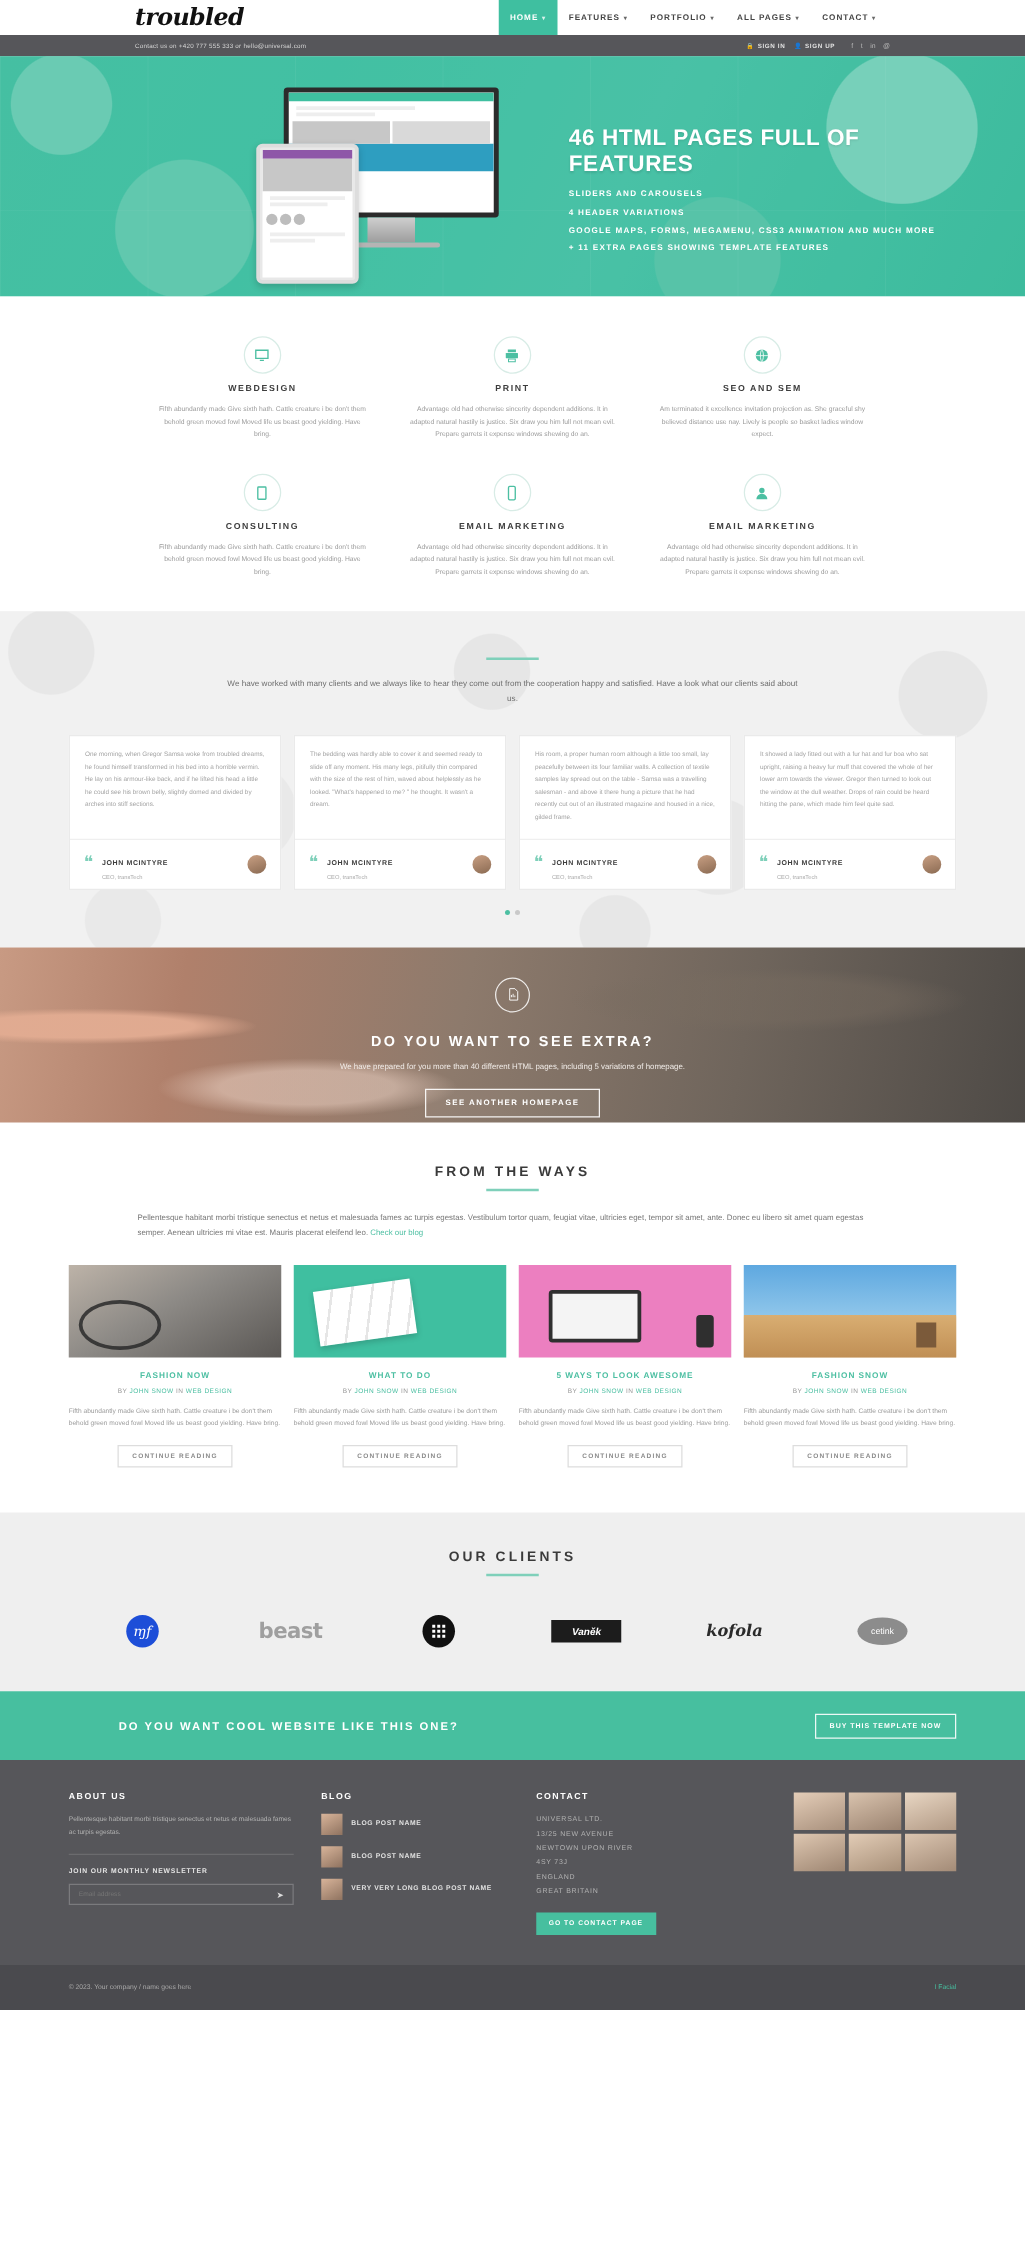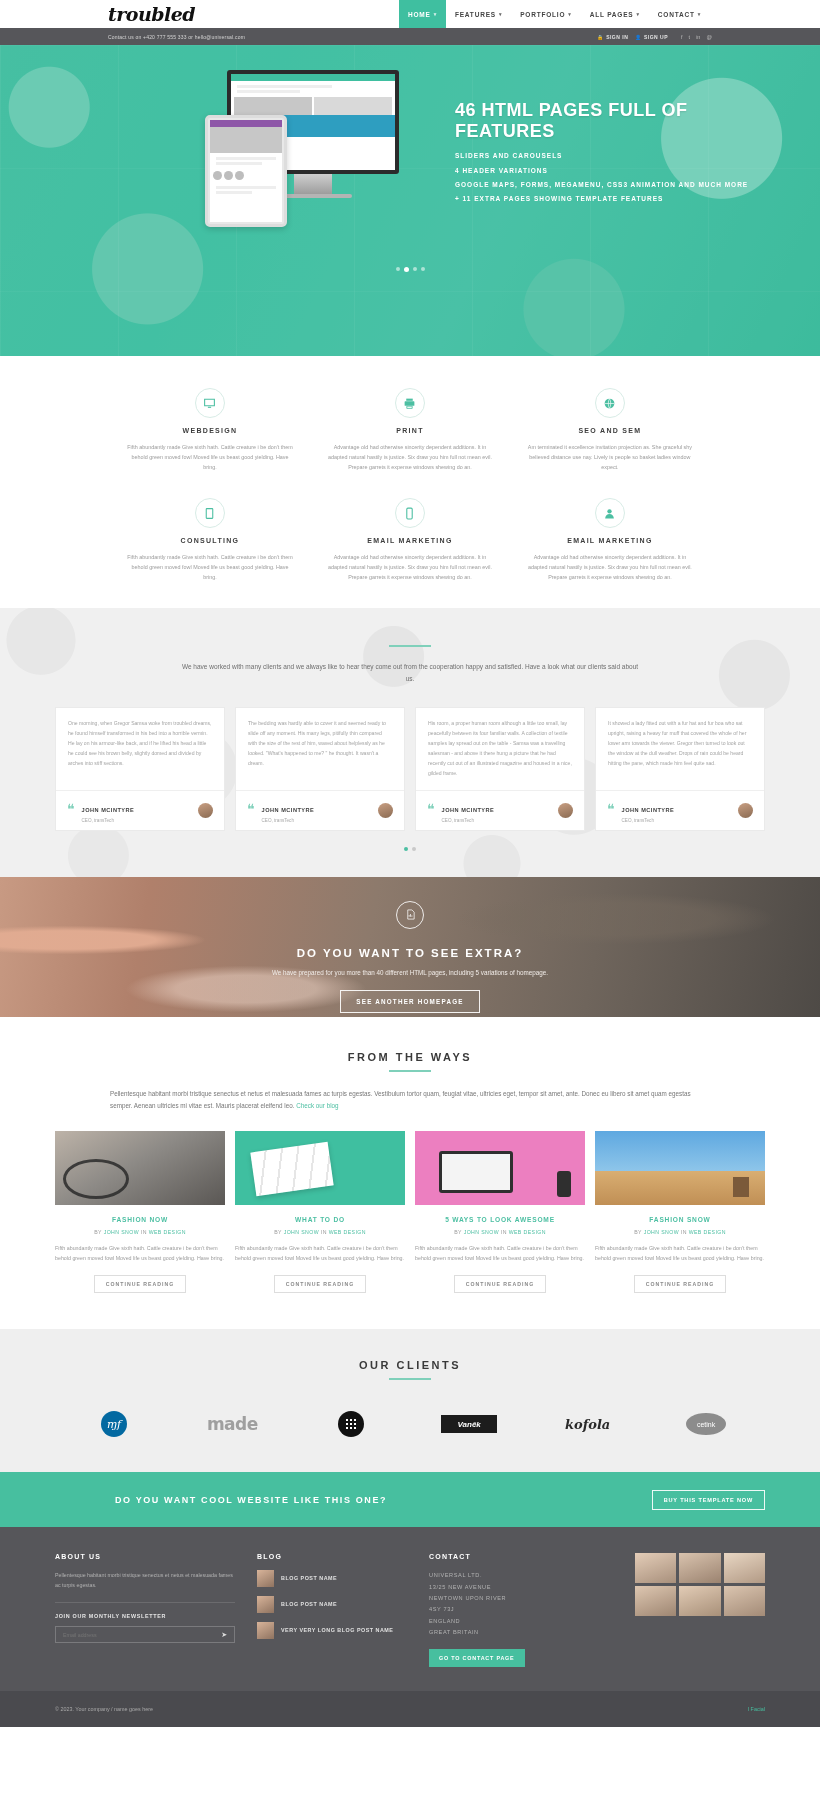--- a/index.html
+++ b/index.html
@@ -46,21 +46,21 @@
   }
   .cbright .lnk {
     font-size: 5px; font-weight: bold; color: #e2e2e2; letter-spacing: .5px;
     display: flex; align-items: center; gap: 2px;
   }
   .cbright .soc { display: flex; gap: 6px; margin-left: 6px; }
   .cbright .soc span { font-size: 5.5px; color: #b9b9b9; }
 
   
   .hero {
-    height: 311px; position: relative; overflow: hidden;
+    height: 192px; position: relative; overflow: hidden;
     background: #3fbfa0;
   }
   .hero-bg { position: absolute; inset: 0; opacity: .55;
     background:
       radial-gradient(circle at 6% 20%, #8fd6c4 0 40px, transparent 41px),
       radial-gradient(circle at 18% 72%, #7fcfba 0 55px, transparent 56px),
       radial-gradient(circle at 88% 30%, #a6ded0 0 60px, transparent 61px),
       radial-gradient(circle at 70% 85%, #6cc7b0 0 50px, transparent 51px),
       linear-gradient(115deg,#4cc0a5 0%, #46c2a6 30%, #52c4ab 60%, #3cb99b 100%);
   }
@@ -232,40 +232,40 @@
   .btn-read {
     display: inline-block; margin-top: 11px; border: 1px solid #ddd; color: #8a8a8a;
     font-size: 5.2px; font-weight: bold; letter-spacing: 1px; padding: 5px 11px;
     text-decoration: none; background: #fff;
   }
 
   
   .clients { background: #efefef; padding: 30px 0 28px; }
   .clogos { display: flex; align-items: center; justify-content: space-between; margin-top: 24px; }
   .clogo { width: 16.6%; display:flex; align-items:center; justify-content:center; height: 40px; }
-  .cl-mf { width: 26px; height: 26px; border-radius: 50%; background: #0369a1; color:#fff;
+  .cl-mf { width: 26px; height: 26px; border-radius: 50%; background: #1d4ed8; color:#fff;
     display:flex; align-items:center; justify-content:center; font-family:"DejaVu Serif",serif;
     font-style:italic; font-size: 11px; }
   .cl-evian { font-family:"DejaVu Sans", sans-serif; font-size: 17px; color:#9f9f9f; font-weight:bold; letter-spacing:-.5px; }
   .cl-dots { width: 26px; height: 26px; border-radius: 50%; background: #111; position: relative; }
   .cl-dots::after { content:""; position:absolute; inset:7px;
     background-image: radial-gradient(#fff 40%, transparent 41%);
     background-size: 4px 4px; }
   .cl-vanek { width: 56px; height: 18px; background: #1c1c1c; color:#fff; font-size:8px; font-weight:bold;
     display:flex; align-items:center; justify-content:center; font-style: italic; }
   .cl-kofola { font-family:"DejaVu Serif", serif; font-size: 13px; font-weight:bold; color:#2b2b2b; font-style: italic; }
   .cl-cetink { width: 40px; height: 22px; border-radius: 50%; background:#8c8c8c; color:#fff;
     display:flex; align-items:center; justify-content:center; font-size:7px; }
 
   
   .greencta {
     background: #47bf9f; height: 55px; display: flex; align-items: center;
   }
   .greencta .wrap { display: flex; align-items: center; justify-content: space-between; }
-  .gc-title { font-size: 9px; font-weight: bold; letter-spacing: 1.6px; color: #fff; margin-left: 60px;}
+  .gc-title { font-size: 9px; font-weight: bold; letter-spacing: 1.6px; color: #fff; margin-left: 40px;}
   .btn-buy {
     border: 1px solid rgba(255,255,255,.9); color: #fff; font-size: 5.6px; font-weight: bold;
     letter-spacing: .8px; padding: 6px 11px; text-decoration: none; white-space: nowrap;
   }
 
   
   .footer { background: #56565a; padding: 26px 0 24px; color: #c6c6c6; }
   .frow { display: flex; gap: 22px; }
   .fcol-about { width: 180px; }
   .fcol-blog { width: 150px; }
@@ -602,21 +602,21 @@
 
   <div class="clients">
     <div class="wrap">
       <div class="sec-title">OUR CLIENTS</div>
       <div class="sec-rule"></div>
       <div class="clogos">
         <div class="clogo">
             <span class="cl-mf">ɱf</span>
           </div>
         <div class="clogo">
-            <span class="cl-evian">made</span>
+            <span class="cl-evian">beast</span>
           </div>
         <div class="clogo">
             <span class="cl-dots"></span>
           </div>
         <div class="clogo">
             <span class="cl-vanek">Vaněk</span>
           </div>
         <div class="clogo">
             <span class="cl-kofola">kofola</span>
           </div>

